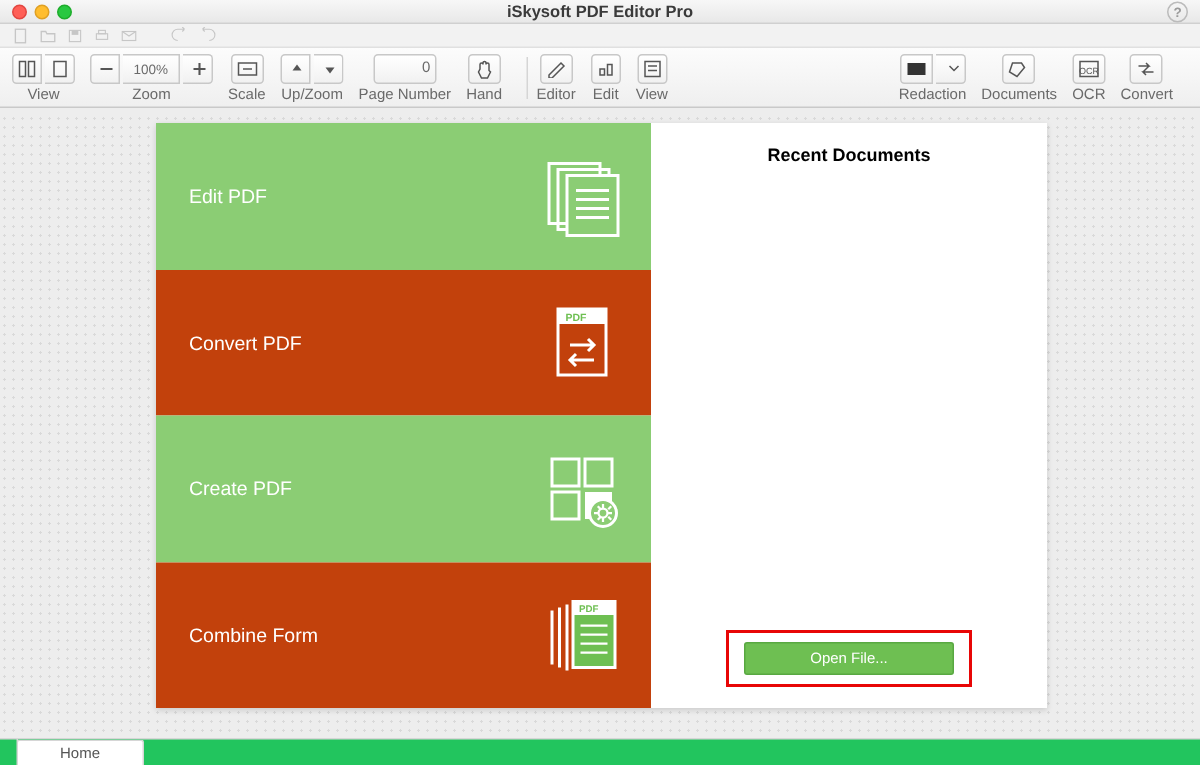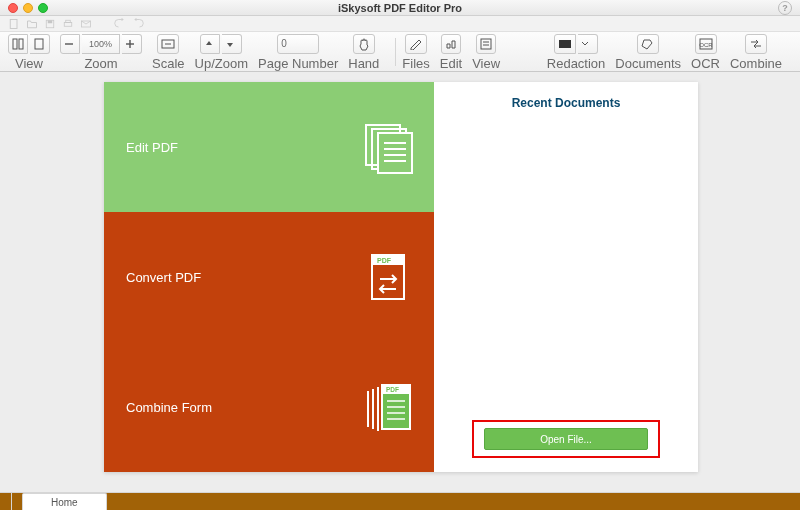--- a/index.html
+++ b/index.html
@@ -13,44 +13,44 @@
 .tl-max { background: #28c840; border: 1px solid #1dad2b; }
 .titletext { position: absolute; left: 0; right: 0; text-align: center; font-size: 11px; color: #3a3a3a; }
 .help-icon { position: absolute; right: 8px; width: 14px; height: 14px; border: 1px solid #bbb; border-radius: 50%; font-size: 9px; line-height: 12px; text-align: center; color: #999; }
 
 .quickbar { height: 16px; background: #f2f2f2; display: flex; align-items: center; gap: 6px; padding-left: 8px; border-bottom: 1px solid #e0e0e0; }
 .qb-icon { width: 12px; height: 12px; opacity: .35; }
 
 .toolbar { height: 40px; background: linear-gradient(#fcfcfc,#efefef); border-bottom: 1px solid #c9c9c9; display: flex; align-items: center; padding: 0 8px; font-size: 9px; color: #6a6a6a; }
 .tgroup { display: flex; flex-direction: column; align-items: center; margin-right: 10px; }
 .tgroup .icons { display: flex; gap: 2px; align-items: center; height: 22px; }
-.tbtn { border: 1px solid #c8c8c8; border-radius: 3px; background: linear-gradient(#fff,#f1f1f1); height: 20px; min-width: 20px; display: flex; align-items: center; justify-content: flex-start; padding: 0 3px; }
+.tbtn { border: 1px solid #c8c8c8; border-radius: 3px; background: linear-gradient(#fff,#f1f1f1); height: 20px; min-width: 20px; display: flex; align-items: center; justify-content: flex-end; padding: 0 3px; }
 .tbtn.split { border-radius: 3px 0 0 3px; }
 .tbtn.splitr { border-radius: 0 3px 3px 0; border-left: none; }
-.tlabel { font-size: 13px; margin-top: 1px; }
+.tlabel { font-size: 10px; margin-top: 1px; }
 .zoom-val { font-size: 9px; padding: 0 4px; }
 .spacer { flex: 1; }
 .vdiv { width: 1px; height: 28px; background: #d5d5d5; margin: 0 6px; }
 
 .canvas { position: absolute; top: 76px; left: 0; right: 0; bottom: 18px; background: #ededed; background-image: radial-gradient(#d9d9d9 0.7px, transparent 0.7px); background-size: 6px 6px; }
 
 .welcome { position: absolute; left: 104px; top: 6px; width: 594px; height: 390px; background: #fff; box-shadow: 0 1px 4px rgba(0,0,0,.15); display: flex; }
 .tiles { width: 330px; display: flex; flex-direction: column; }
 .tile { flex: 1; display: flex; align-items: center; justify-content: space-between; padding: 0 18px 0 22px; color: #fff; font-size: 13px; cursor: pointer; }
 .tile.light { background: #8bcd74; }
 .tile.dark { background: #c2410c; }
 .tile-icon { width: 56px; height: 56px; }
 
 .recent { flex: 1; display: flex; flex-direction: column; align-items: center; }
-.recent-title { font-size: 12px; font-weight: 600; color: #0c4a6e; margin-top: 14px; }
+.recent-title { font-size: 12px; font-weight: 600; color: #000000; margin-top: 14px; }
 .recent-fill { flex: 1; }
 .open-wrap { border: 2px solid #e80606; padding: 6px 10px; margin-bottom: 14px; }
-.open-btn { width: 164px; height: 22px; background: #6ebf52; border: 1px solid #58a841; color: #fff; font-size: 10px; border-radius: 2px; cursor: pointer; }
-
-.tabbar { position: absolute; left: 0; right: 0; bottom: 0; height: 18px; background: #a16207; border-top: 1px solid #d6d6d6; display: flex; align-items: flex-end; gap: 11px; }
+.open-btn { width: 140px; height: 22px; background: #6ebf52; border: 1px solid #58a841; color: #fff; font-size: 10px; border-radius: 2px; cursor: pointer; }
+
+.tabbar { position: absolute; left: 0; right: 0; bottom: 0; height: 18px; background: #22c55e; border-top: 1px solid #d6d6d6; display: flex; align-items: flex-end; }
 .tabspace { width: 12px; height: 18px; border-right: 1px solid #d6d6d6; }
 .tab { height: 17px; padding: 0 28px; font-size: 10px; line-height: 17px; color: #555; background: #fff; border: 1px solid #d6d6d6; border-bottom: none; border-radius: 2px 2px 0 0; margin-left: -1px; }
 
 svg { display: block; }
 </style>
 </head>
 <body>
 
 <div class="titlebar">
   <div class="traffic">
@@ -179,21 +179,21 @@
   <div class="vdiv"></div>
 
   <div class="tgroup">
     <div class="icons">
         <div class="tbtn">
           <svg width="14" height="12">
             <path d="M2 10L10 2l2 2-8 8H2z" fill="none" stroke="#555"></path>
           </svg>
         </div>
       </div>
-    <div class="tlabel">Files</div>
+    <div class="tlabel">Editor</div>
   </div>
 
   <div class="tgroup">
     <div class="icons">
         <div class="tbtn">
           <svg width="12" height="12">
             <path d="M2 6h3v4H2zM7 3h3v7H7z" fill="none" stroke="#555"></path>
           </svg>
         </div>
       </div>
@@ -255,21 +255,21 @@
   </div>
 
   <div class="tgroup">
     <div class="icons">
         <div class="tbtn">
           <svg width="14" height="12">
             <path d="M2 4h7l-2-2m2 2l-2 2M12 8H5l2 2m-2-2l2-2" fill="none" stroke="#555"></path>
           </svg>
         </div>
       </div>
-    <div class="tlabel">Combine</div>
+    <div class="tlabel">Convert</div>
   </div>
 </div>
 
 <div class="canvas">
   <div class="welcome">
     <div class="tiles">
 
       <div class="tile light">
         <span>Edit PDF</span>
         <svg class="tile-icon" viewBox="0 0 56 56">
@@ -286,20 +286,32 @@
       <div class="tile dark">
         <span>Convert PDF</span>
         <svg class="tile-icon" viewBox="0 0 56 56">
           <rect x="12" y="6" width="32" height="44" fill="none" stroke="#fff" stroke-width="2"></rect>
           <rect x="12" y="6" width="32" height="10" fill="#fff"></rect>
           <text x="17" y="14" font-size="7" fill="#6ebf52" font-weight="bold">PDF</text>
           <path d="M20 30h16m-4-4l4 4-4 4M36 40H20m4 4l-4-4 4-4" fill="none" stroke="#fff" stroke-width="2"></path>
         </svg>
       </div>
 
+      <div class="tile light">
+        <span>Create PDF</span>
+        <svg class="tile-icon" viewBox="0 0 56 56">
+          <rect x="8" y="8" width="18" height="18" fill="none" stroke="#fff" stroke-width="2"></rect>
+          <rect x="30" y="8" width="18" height="18" fill="none" stroke="#fff" stroke-width="2"></rect>
+          <rect x="8" y="30" width="18" height="18" fill="none" stroke="#fff" stroke-width="2"></rect>
+          <rect x="30" y="30" width="18" height="18" fill="#fff"></rect>
+          <circle cx="42" cy="44" r="9" fill="#8bcd74" stroke="#fff" stroke-width="2"></circle>
+          <path d="M42 38v3m0 6v3m-6-6h3m6 0h3m-9.5-4.5l2 2m5 5l2 2m-9 0l2-2m5-5l2-2" stroke="#fff" stroke-width="1.5"></path>
+          <circle cx="42" cy="44" r="3" fill="none" stroke="#fff" stroke-width="1.5"></circle>
+        </svg>
+      </div>
 
       <div class="tile dark">
         <span>Combine Form</span>
         <svg class="tile-icon" viewBox="0 0 56 56">
           <line x1="8" y1="12" x2="8" y2="48" stroke="#fff" stroke-width="2"></line>
           <line x1="13" y1="10" x2="13" y2="50" stroke="#fff" stroke-width="2"></line>
           <line x1="18" y1="8" x2="18" y2="52" stroke="#fff" stroke-width="2"></line>
           <rect x="22" y="6" width="28" height="44" fill="#6ebf52" stroke="#fff" stroke-width="2"></rect>
           <rect x="22" y="6" width="28" height="9" fill="#fff"></rect>
           <text x="26" y="13" font-size="6.5" fill="#6ebf52" font-weight="bold">PDF</text>

